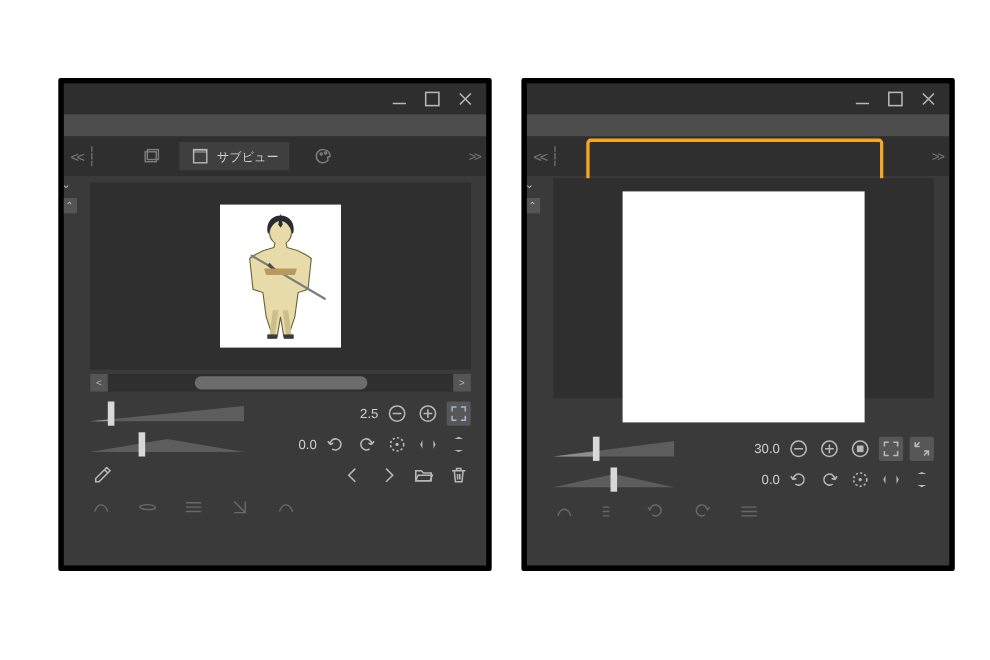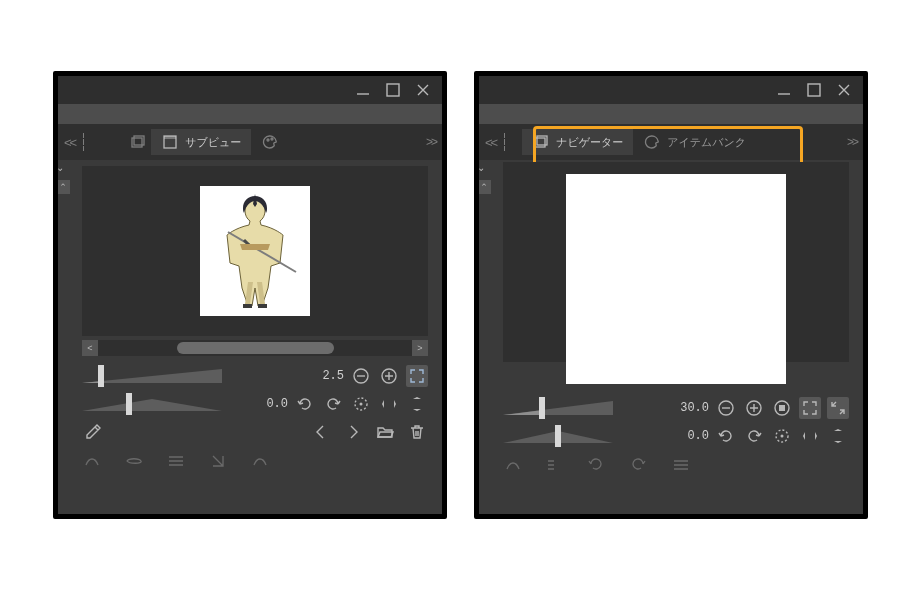--- a/index.html
+++ b/index.html
@@ -41,21 +41,21 @@
     height:36px;background:var(--panel-bg3);display:flex;align-items:center;padding:0 6px;gap:4px;position:relative;
   }
   .tabrow .nav-arrows{color:var(--icon-dark);font-size:13px;letter-spacing:-2px;margin-right:4px;}
   .tabrow .grip{width:6px;height:18px;display:inline-flex;flex-direction:column;justify-content:space-between;margin-right:2px;}
   .grip i{display:block;height:100%;width:1px;background:var(--icon-dark);}
   .grip{flex-direction:row;gap:1px;}
   .tabrow .expand{margin-left:auto;color:var(--icon-dark);font-size:12px;letter-spacing:-2px;}
   .tabrow .chev-down{position:absolute;left:-2px;top:38px;color:var(--icon);font-size:10px;}
   .tabrow .scroll-up{position:absolute;left:-2px;top:56px;width:14px;height:14px;background:#555;display:flex;align-items:center;justify-content:center;color:var(--icon);font-size:9px;}
   
-  .tabs-wrap{display:flex;align-items:center;gap:0;height:37px;margin-left:30px;position:relative;}
+  .tabs-wrap{display:flex;align-items:center;gap:12px;height:37px;margin-left:30px;position:relative;}
   .tab-pill{display:flex;align-items:center;gap:6px;height:26px;padding:0 10px;background:#3f3f3f;color:var(--text-light);}
   .tab-pill.inactive{color:var(--text-dim);background:transparent;}
   .tab-iconbox{width:18px;height:18px;display:flex;align-items:center;justify-content:center;}
   .tab-iconbox svg{width:16px;height:16px;stroke:var(--icon);fill:none;stroke-width:1.3;}
   .tab-pill.inactive .tab-iconbox svg{stroke:var(--icon-dark);}
   .leading-icon{width:26px;height:26px;display:flex;align-items:center;justify-content:center;background:transparent;}
   .leading-icon svg{width:16px;height:16px;stroke:var(--icon-dark);fill:none;stroke-width:1.3;}
   
   .hl-box{position:absolute;border:3px solid var(--highlight);border-radius:4px;pointer-events:none;}
   
@@ -67,21 +67,21 @@
   
   .char{position:absolute;inset:0;}
   .char svg{width:100%;height:100%;}
   
   .hscroll{display:flex;align-items:center;height:16px;margin:4px 14px 4px 24px;background:var(--scroll-track);}
   .hscroll .arrow{width:16px;height:16px;display:flex;align-items:center;justify-content:center;background:#555;color:var(--icon);font-size:9px;}
   .hscroll .track{flex:1;position:relative;height:16px;}
   .hscroll .thumb{position:absolute;top:2px;height:12px;border-radius:6px;background:var(--scroll-thumb);left:25%;width:50%;}
   
   .controls{margin:6px 14px 0 24px;}
-  .crow{display:flex;align-items:center;height:28px;gap:6px;font-family:Liberation Mono, monospace;}
+  .crow{display:flex;align-items:center;height:28px;gap:6px;}
   .slider-tri{position:relative;width:140px;height:18px;}
   .slider-tri .tri{position:absolute;inset:0;}
   .slider-tri .tri path{fill:#5d5d5d;}
   .slider-tri .tri.front path{fill:#8e8e8e;}
   .slider-tri .handle{position:absolute;top:-2px;width:6px;height:22px;background:#d8d8d8;}
   .num{width:38px;text-align:right;color:var(--text-light);font-size:12px;}
   .ibtn{width:22px;height:22px;display:flex;align-items:center;justify-content:center;color:var(--icon);}
   .ibtn svg{width:18px;height:18px;stroke:currentColor;fill:none;stroke-width:1.4;}
   .ibtn.boxed{background:#575757;border-radius:2px;}
   .ibtn.accent{color:#9fb9d6;}
@@ -330,39 +330,20 @@
     <div class="toolbar-strip"></div>
 
     <div class="tabrow">
       <span class="nav-arrows">&lt;&lt;</span>
       <span class="grip">
           <i></i>
           <i></i>
           <i></i>
         </span>
 
-      <div class="tabs-wrap" style="margin-left:6px">
-        <div class="tab-pill">
-          <span class="tab-iconbox">
-            <svg viewBox="0 0 16 16">
-                <rect x="2" y="4" width="10" height="9"></rect>
-                <rect x="4" y="2" width="10" height="9"></rect>
-              </svg>
-          </span>
-          <span>ナビゲーター</span>
-        </div>
-        <div class="tab-pill inactive">
-          <span class="tab-iconbox">
-            <svg viewBox="0 0 16 16">
-                <path d="M8 2a6 6 0 1 0 4 10c1-1-1-2 0-3s3 0 2-2A6 6 0 0 0 8 2z"></path>
-              </svg>
-          </span>
-          <span>アイテムバンク</span>
-        </div>
-      </div>
 
       <span class="expand">&gt;&gt;</span>
       <span class="chev-down">⌄</span>
       <span class="scroll-up">⌃</span>
 
       <div class="hl-box" style="left:54px;top:2px;width:264px;height:34px"></div>
     </div>
 
     <div class="preview right">
       <div class="canvas right"></div>

